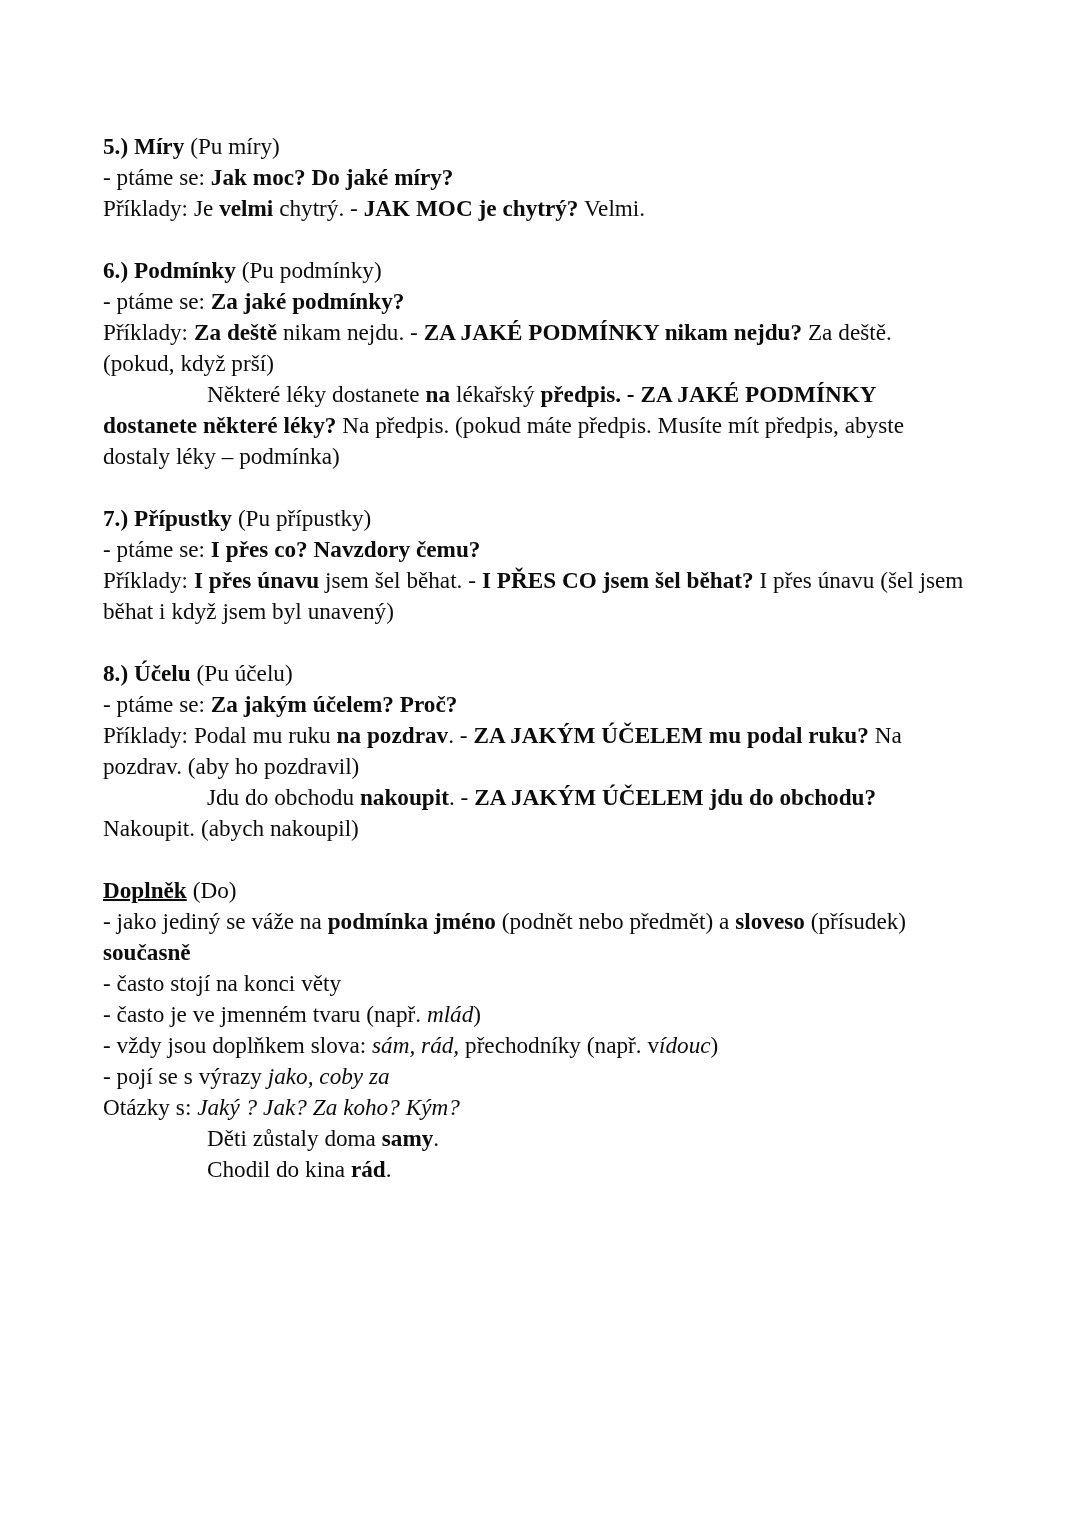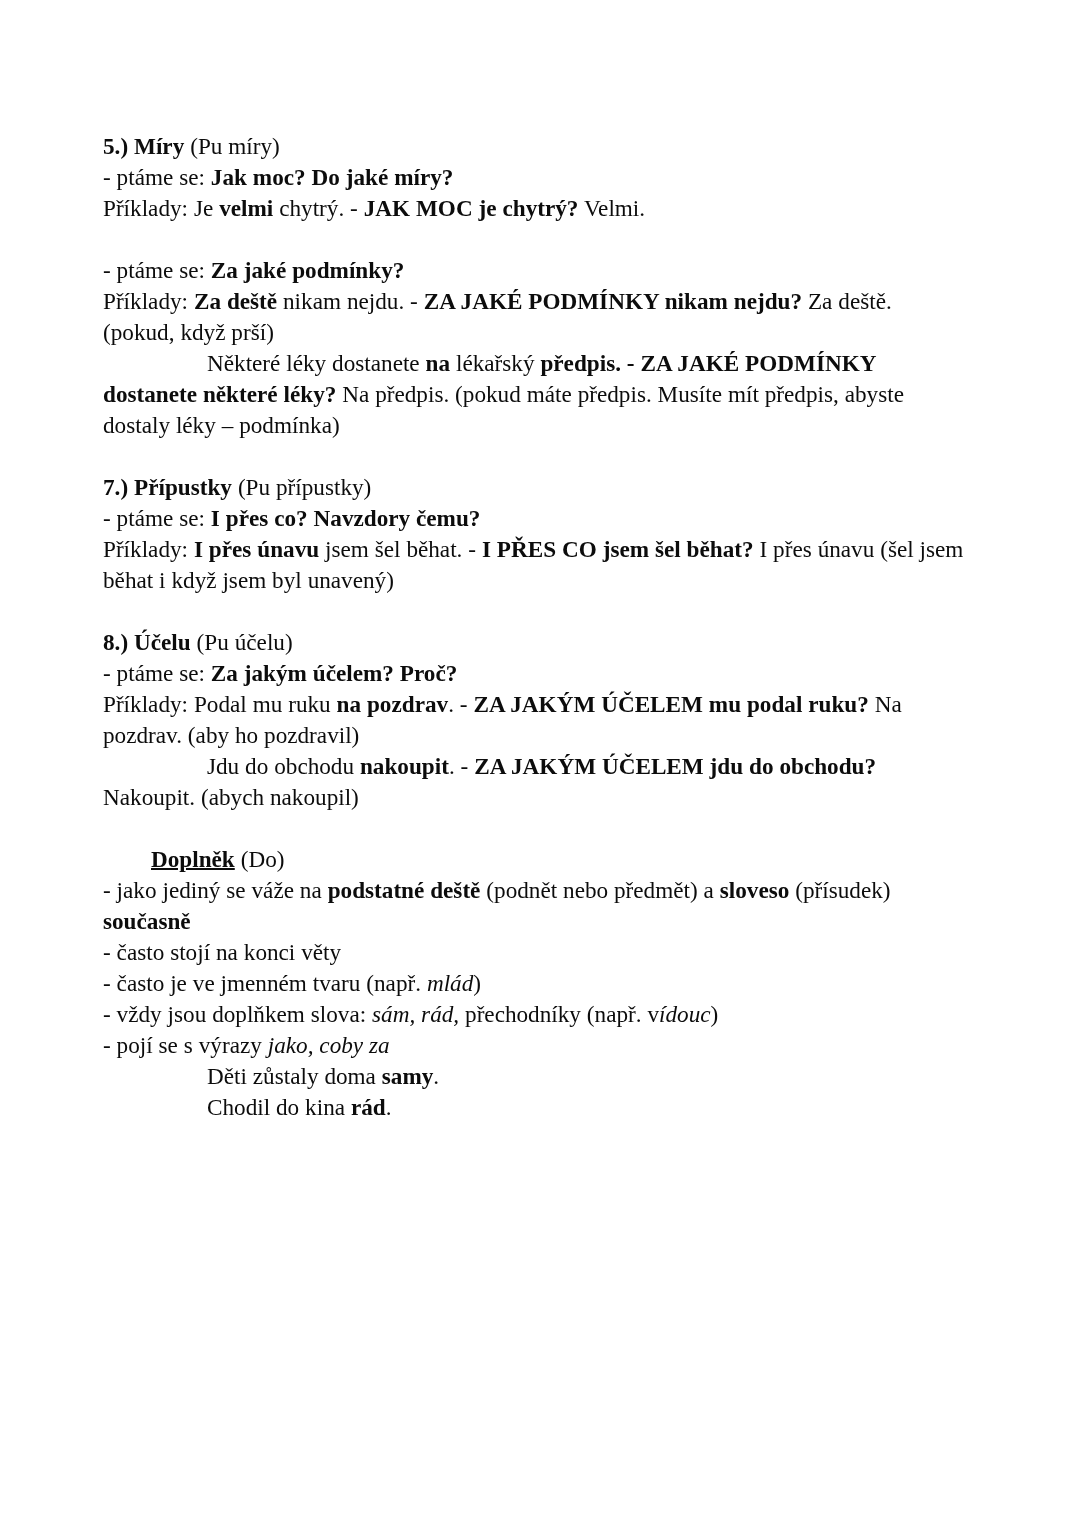--- a/index.html
+++ b/index.html
@@ -42,39 +42,40 @@
     word-spacing: 0.1px;
   }
   .gap {
     height: 31px;
     line-height: 31px;
     font-size: 23.2px;
   }
   .b   { font-weight: bold; }
   .i   { font-style: italic; }
   .bi  { font-weight: normal; font-style: italic; }
-  .bu  { font-weight: bold; text-decoration: underline; text-underline-offset: 1px; margin-left: 48px; }
+  .bu  { font-weight: bold; text-decoration: underline; text-underline-offset: 1px; }
   .ind { display: inline-block; width: 104px; }
   .ind-sm { display: inline-block; width: 6px; }
 </style>
 </head>
 <body>
 
 <div class="page">
   <div class="content">
 
     <div>
       <p class="para"><span class="b">5.)</span> <span class="b">Míry</span> <span>(Pu míry)</span></p>
       <p class="para"><span>- ptáme se:</span> <span class="b">Jak moc? Do jaké míry?</span></p>
       <p class="para"><span>Příklady:</span> <span>Je </span><span class="b">velmi</span><span> chytrý. - </span><span class="b">JAK MOC je chytrý?</span><span> Velmi.</span></p>
     </div>
 
     <div class="gap">&nbsp;</div>
 
     <div>
+      <p class="para"><span class="b">6.)</span> <span class="b">Podmínky</span> <span>(Pu podmínky)</span></p>
       <p class="para"><span>- ptáme se:</span> <span class="b">Za jaké podmínky?</span></p>
       <p class="para"><span>Příklady:</span> <span class="b">Za deště</span><span> nikam nejdu. - </span><span class="b">ZA JAKÉ PODMÍNKY nikam nejdu?</span><span> Za deště. (pokud, když prší)</span></p>
       <p class="para"><span class="ind"></span><span>Některé léky dostanete </span><span class="b">na</span><span> lékařský </span><span class="b">předpis.</span><span class="b"> - </span><span class="b">ZA JAKÉ PODMÍNKY dostanete některé léky?</span><span> Na předpis. (pokud máte předpis. Musíte mít předpis, abyste dostaly léky – podmínka)</span></p>
     </div>
 
     <div class="gap">&nbsp;</div>
 
     <div>
       <p class="para"><span class="b">7.)</span> <span class="b">Přípustky</span> <span>(Pu přípustky)</span></p>
       <p class="para"><span>- ptáme se:</span> <span class="b">I přes co? Navzdory čemu?</span></p>
@@ -88,30 +89,31 @@
       <p class="para"><span>- ptáme se:</span> <span class="b">Za jakým účelem? Proč?</span></p>
       <p class="para"><span>Příklady:</span> <span>Podal mu ruku </span><span class="b">na pozdrav</span><span>. - </span><span class="b">ZA JAKÝM ÚČELEM mu podal ruku?</span><span> Na pozdrav. (aby ho pozdravil)</span></p>
       <p class="para"><span class="ind"></span><span>Jdu do obchodu </span><span class="b">nakoupit</span><span>. - </span><span class="b">ZA JAKÝM ÚČELEM jdu do obchodu?</span><span> Nakoupit. (abych nakoupil)</span></p>
     </div>
 
     <div class="gap">&nbsp;</div>
 
     <div>
       <p class="para"><span class="bu">Doplněk</span> <span>(Do)</span></p>
 
-      <p class="para"><span>- jako jediný se váže na </span><span class="b">podstatné deště</span><span> (podnět nebo předmět) a </span><span class="b">sloveso</span><span> (přísudek) </span><span class="b">současně</span></p>
+      <p class="para"><span>- jako jediný se váže na </span><span class="b">podmínka jméno</span><span> (podnět nebo předmět) a </span><span class="b">sloveso</span><span> (přísudek) </span><span class="b">současně</span></p>
 
       <p class="para">- často stojí na konci věty</p>
 
       <p class="para"><span>- často je ve jmenném tvaru (např. </span><span class="i">mlád</span><span>)</span></p>
 
       <p class="para"><span>- vždy jsou doplňkem slova: </span><span class="bi">sám, rád,</span><span> přechodníky (např. v</span><span class="i">ídouc</span><span>)</span></p>
 
       <p class="para"><span>- pojí se s výrazy </span><span class="bi">jako, coby za</span></p>
 
+      <p class="para"><span>Otázky s:</span> <span class="bi">Jaký ? Jak? Za koho? Kým?</span></p>
 
 
       <p class="para"><span class="ind"></span><span>Děti zůstaly doma </span><span class="b">samy</span><span>.</span></p>
 
       <p class="para"><span class="ind"></span><span>Chodil do kina </span><span class="b">rád</span><span>.</span></p>
     </div>
 
   </div>
 </div>
 

